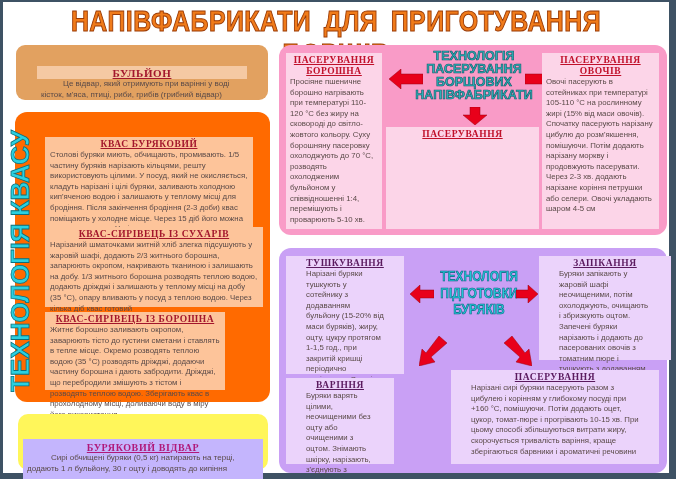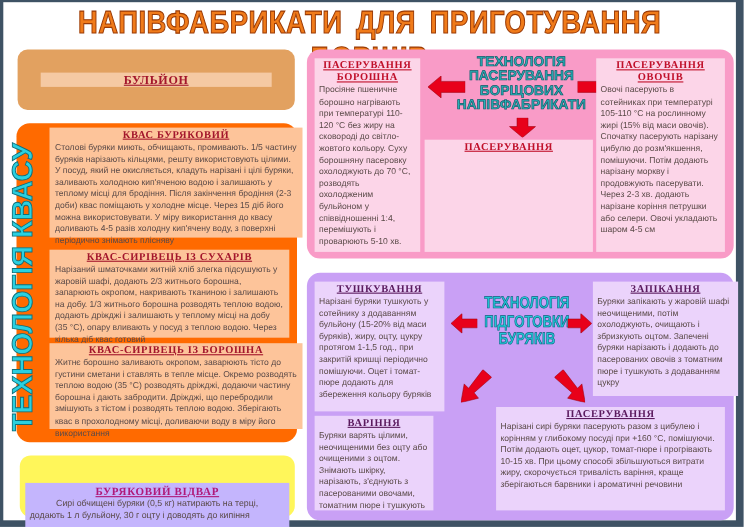--- a/index.html
+++ b/index.html
@@ -70,21 +70,21 @@
     position: absolute; text-align: center; font-weight: bold;
     font-family: "Liberation Sans", sans-serif;
     color: #2ab0b8; -webkit-text-stroke: 0.6px #0e5a66;
     font-size: 12.5px; line-height: 13px;
   }
   
   .violet-frame {
     left: 276px; top: 246px; width: 388px; height: 225px; border-radius: 12px;
     background: #c9a0f5;
   }
-  .violet-box { position: absolute; background: #ebd3fb; padding: 2px 4px; }
+  .violet-box { position: absolute; background: #ebd3fb; padding: 2px 20px; }
   .violet-box .heading { color: #5a1a5e; }
   .violet-center-title {
     position: absolute; text-align: center; font-weight: bold;
     font-family: "Liberation Sans", sans-serif;
     color: #1fc7d6; -webkit-text-stroke: 0.6px #0a5f7a;
     font-size: 15px; line-height: 16.5px;
     transform: scaleX(0.8); transform-origin: center;
   }
   .arrow { position: absolute; }
   .arrow svg { display: block; width: 100%; height: 100%; }
@@ -92,33 +92,34 @@
 </head>
 <body>
 
 <div class="sheet">
 
   <div class="title">НАПІВФАБРИКАТИ ДЛЯ ПРИГОТУВАННЯ БОРЩІВ</div>
 
   <div class="abs bouillon">
     <div class="inner">
       <div class="heading">БУЛЬЙОН</div>
+      <div class="body-text">Це відвар, який отримують при варінні у воді кісток, м'яса, птиці, риби, грибів (грибний відвар)</div>
     </div>
   </div>
 
   <div class="abs kvass-frame">
-    <div class="kvass-box" style="left:30px; top:4px; width:230px; height:100px;">
+    <div class="kvass-box" style="left:30px; top:25px; width:208px; height:100px;">
       <div class="heading">КВАС БУРЯКОВИЙ</div>
       <div class="body-text">Столові буряки миють, обчищають, промивають. 1/5 частину буряків нарізають кільцями, решту використовують цілими. У посуд, який не окисляється, кладуть нарізані і цілі буряки, заливають холодною кип'яченою водою і залишають у теплому місці для бродіння. Після закінчення бродіння (2-3 доби) квас поміщають у холодне місце. Через 15 діб його можна використовувати. У міру використання до квасу доливають 4-5 разів холодну кип'ячену воду, з поверхні періодично знімають плісняву</div>
     </div>
     <div class="kvass-box" style="left:30px; top:115px; width:218px; height:80px;">
       <div class="heading">КВАС-СИРІВЕЦЬ ІЗ СУХАРІВ</div>
       <div class="body-text">Нарізаний шматочками житній хліб злегка підсушують у жаровій шафі, додають 2/3 житнього борошна, запарюють окропом, накривають тканиною і залишають на добу. 1/3 житнього борошна розводять теплою водою, додають дріжджі і залишають у теплому місці на добу (35 °С), опару вливають у посуд з теплою водою. Через кілька діб квас готовий</div>
     </div>
-    <div class="kvass-box" style="left:30px; top:200px; width:230px; height:78px;">
+    <div class="kvass-box" style="left:30px; top:200px; width:180px; height:78px;">
       <div class="heading">КВАС-СИРІВЕЦЬ ІЗ БОРОШНА</div>
       <div class="body-text">Житнє борошно заливають окропом, заварюють тісто до густини сметани і ставлять в тепле місце. Окремо розводять теплою водою (35 °С) розводять дріжджі, додаючи частину борошна і дають забродити. Дріжджі, що перебродили змішують з тістом і розводять теплою водою. Зберігають квас в прохолодному місці, доливаючи воду в міру його використання</div>
     </div>
   </div>
 
   <div class="kvass-vertical">
     <svg viewBox="0 0 38 272" preserveAspectRatio="none">
       <text x="0" y="0" transform="translate(28,268) rotate(-90)" font-family="Liberation Sans, sans-serif" font-weight="bold" font-size="26" fill="#2ad0e0" stroke="#0d6e7a" stroke-width="0.8" textLength="262" lengthAdjust="spacingAndGlyphs">ТЕХНОЛОГІЯ КВАСУ</text>
     </svg>
   </div>

